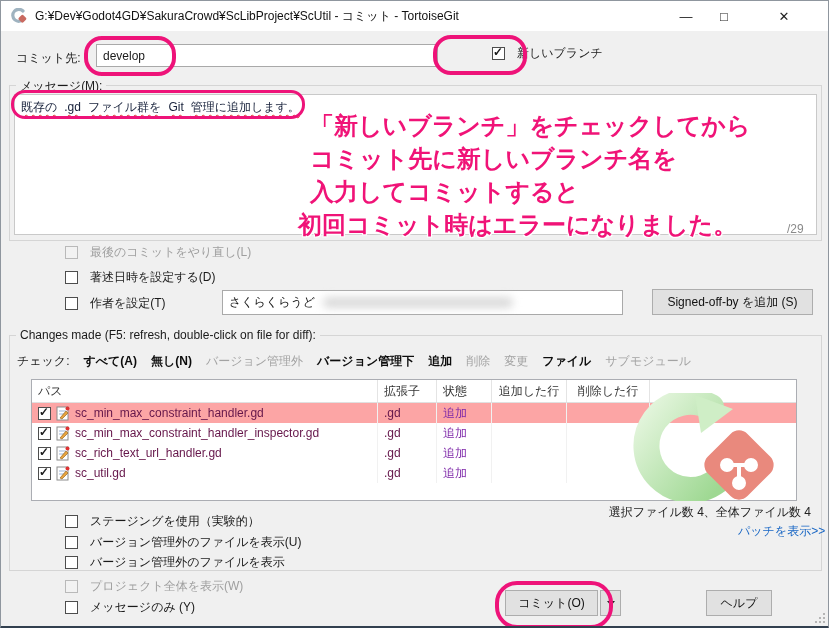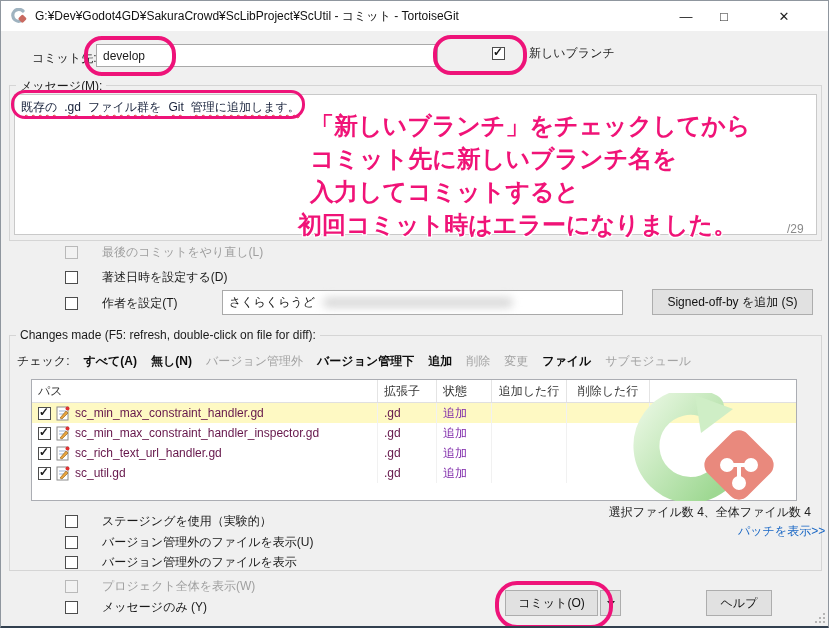--- a/index.html
+++ b/index.html
@@ -9,21 +9,21 @@
   .titletext{margin-left:8px;font-size:12px;color:#111;white-space:nowrap;}
   .appicon{margin-left:9px;width:17px;height:17px;}
   .winbtn{position:absolute;top:0;width:44px;height:30px;display:flex;align-items:center;justify-content:center;font-size:13px;color:#222;cursor:default;}
   .btn-min{left:663px}.btn-max{left:701px}.btn-close{left:761px}
   
   .lbl{position:absolute;white-space:nowrap;}
   .tbox{position:absolute;background:#fff;border:1px solid #a9a9a9;display:flex;align-items:center;padding:0 6px;box-sizing:border-box;}
   .cb{display:inline-block;width:13px;height:13px;border:1px solid #4d4d4d;background:#fff;box-sizing:border-box;position:relative;flex:none;}
   .cb.checked::after{content:"✓";position:absolute;left:0px;top:-3px;font-size:12px;font-weight:bold;color:#1a1a1a;}
   .cb.disabled{border-color:#b9b9b9;background:#f2f2f2;}
-  .cbrow{position:absolute;display:flex;align-items:center;gap:24px;white-space:nowrap;padding-left:48px;}
+  .cbrow{position:absolute;display:flex;align-items:center;gap:12px;white-space:nowrap;padding-left:48px;}
   .cbrow.disabled{color:#9f9f9f;}
   .groupbox{position:absolute;border:1px solid #d5d5d5;box-sizing:border-box;}
   .grouplabel{position:absolute;top:-8px;left:6px;background:#f0f0f0;padding:0 4px;white-space:nowrap;}
   .pushbtn{position:absolute;background:#e1e1e1;border:1px solid #adadad;display:flex;align-items:center;justify-content:center;box-sizing:border-box;font-size:12px;color:#111;}
   .ring{position:absolute;border:4px solid #ee1379;border-radius:18px;pointer-events:none;z-index:30;}
   
   .msgedit{position:absolute;left:13px;top:93px;width:803px;height:141px;background:#fff;border:1px solid #c9c9c9;box-sizing:border-box;padding:4px 6px;}
   .msgline{white-space:nowrap;}
   .msgword{text-decoration:underline;text-decoration-style:wavy;text-decoration-color:#d33;text-decoration-thickness:1px;text-underline-offset:3px;margin-right:7px;color:#16203a;}
   .counter{position:absolute;color:#8a8a8a;font-size:12px;z-index:40;}
@@ -33,21 +33,21 @@
   .flt{cursor:default;}
   .flt.bold{font-weight:bold;color:#0c0c0c;}
   .flt.gray{color:#a3a3a3;}
   
   .ftable{position:absolute;left:30px;top:378px;width:766px;height:122px;background:#fff;border:1px solid #abadb3;box-sizing:border-box;overflow:hidden;}
   .thead,.trow{display:grid;grid-template-columns:346px 59px 55px 75px 83px 1fr;align-items:center;}
   .thead{height:22px;border-bottom:1px solid #e0e0e0;color:#333;}
   .thead .hcell{height:100%;display:flex;align-items:center;border-right:1px solid #e4e4e4;padding:0 6px;box-sizing:border-box;}
   .thead .hcell.c{justify-content:center;}
   .trow{height:20px;}
-  .trow.selected{background:#fef9c3;}
+  .trow.selected{background:#fca5a5;}
   .tcell{height:100%;display:flex;align-items:center;padding:0 6px;box-sizing:border-box;border-right:1px solid #f1f1f1;}
   .pathcell{gap:5px;}
   .fname{color:#65164a;}
   .extname{color:#65164a;}
   .statusname{color:#7d26a8;}
   .fileicon{width:14px;height:15px;flex:none;}
   .rowcb{width:13px;height:13px;flex:none;}
   .watermark{position:absolute;left:598px;top:392px;z-index:5;pointer-events:none;}
   .statusline{position:absolute;right:17px;top:503px;white-space:nowrap;color:#222;}
   .patchlink{position:absolute;left:737px;top:522px;color:#1866c4;white-space:nowrap;cursor:pointer;}
@@ -65,21 +65,21 @@
     <svg class="appicon" viewBox="0 0 17 17">
       <path d="M13 3 A6 6 0 1 0 13.5 11" fill="none" stroke="#9fb3c0" stroke-width="3.2" stroke-linecap="round"></path>
       <rect x="9.2" y="7.6" width="6.4" height="6.4" rx="1.4" transform="rotate(45 12.4 10.8)" fill="#c96a60"></rect>
     </svg>
     <span class="titletext">G:¥Dev¥Godot4GD¥SakuraCrowd¥ScLibProject¥ScUtil - コミット - TortoiseGit</span>
   </div>
   <div class="winbtn btn-min">—</div>
   <div class="winbtn btn-max">□</div>
   <div class="winbtn btn-close">✕</div>
 
-  <span class="lbl" style="left:31px;top:49px;">コミット先:</span>
+  <span class="lbl" style="left:15px;top:49px;">コミット先:</span>
   <div class="tbox" style="left:95px;top:43px;width:342px;height:23px;">
     <span>develop</span>
   </div>
   <div class="cbrow" style="left:443px;top:44px;">
     <span class="cb checked"></span>
     <span>新しいブランチ</span>
   </div>
   <div class="ring" style="left:83px;top:35px;width:84px;height:32px;"></div>
   <div class="ring" style="left:432px;top:34px;width:86px;height:32px;"></div>
 

